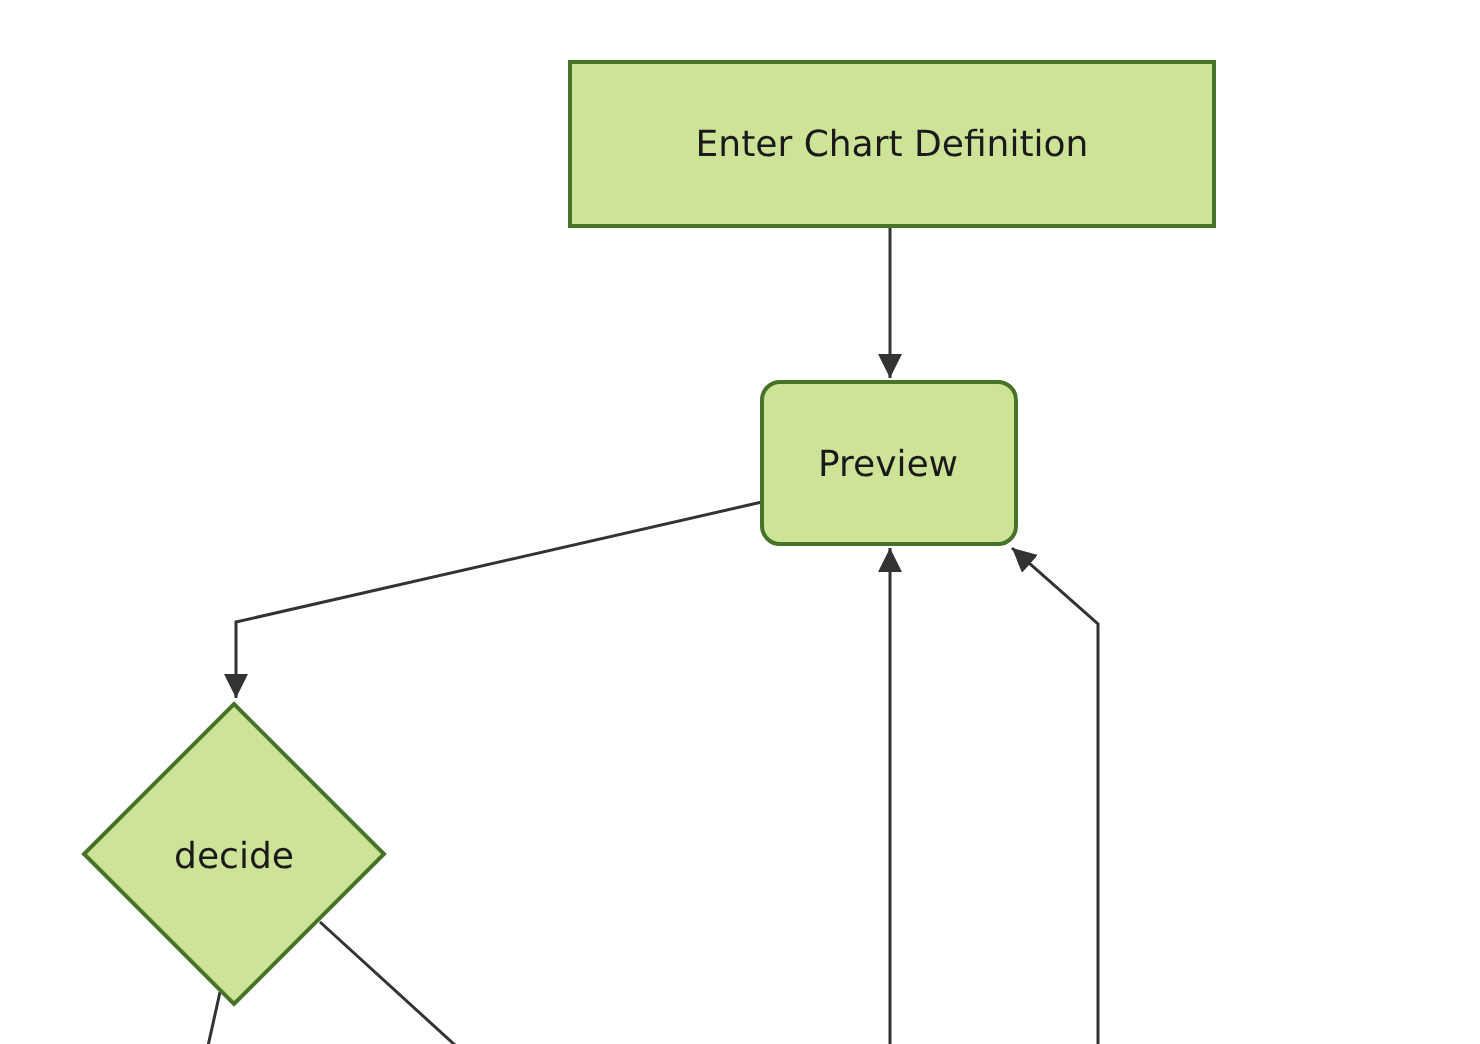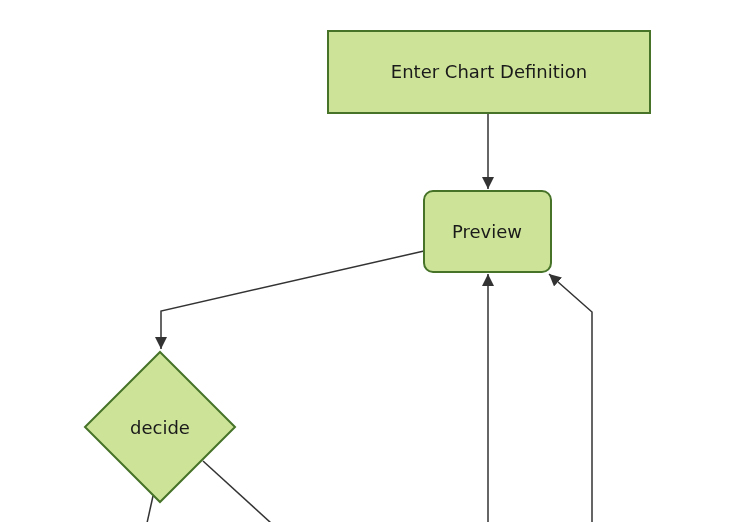--- a/index.html
+++ b/index.html
@@ -7,21 +7,20 @@
     padding: 0;
     background: #ffffff;
   }
   #canvas {
     position: relative;
     width: 664px;
     height: 522px;
     background: var(--background, #ffffff);
     overflow: hidden;
     font-family: "DejaVu Sans", "Liberation Sans", sans-serif;
-    padding-left: 43px;
   }
   svg { display: block; }
   .node-shape {
     fill: var(--node-fill, #cde498);
     stroke: var(--node-border, #467328);
     stroke-width: 2;
   }
   .edge {
     stroke: var(--edge-line, #333333);
     stroke-width: 1.5;

